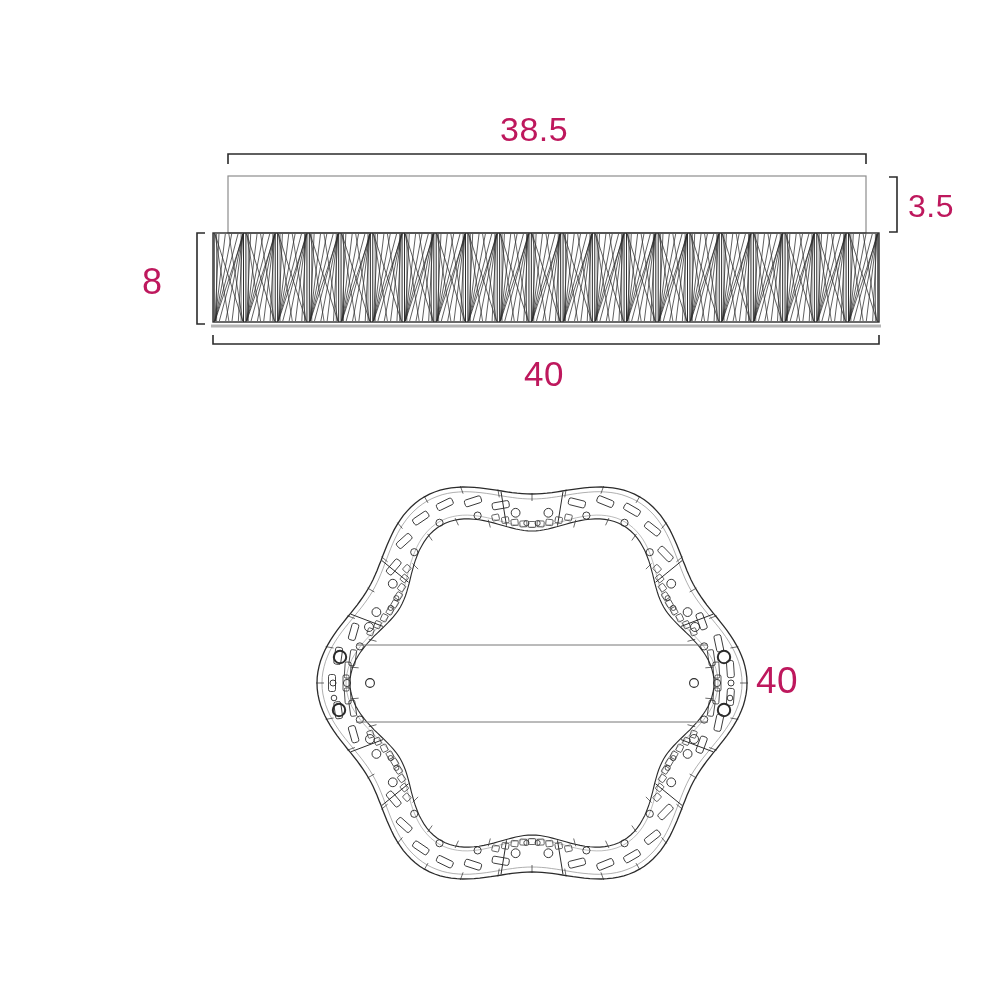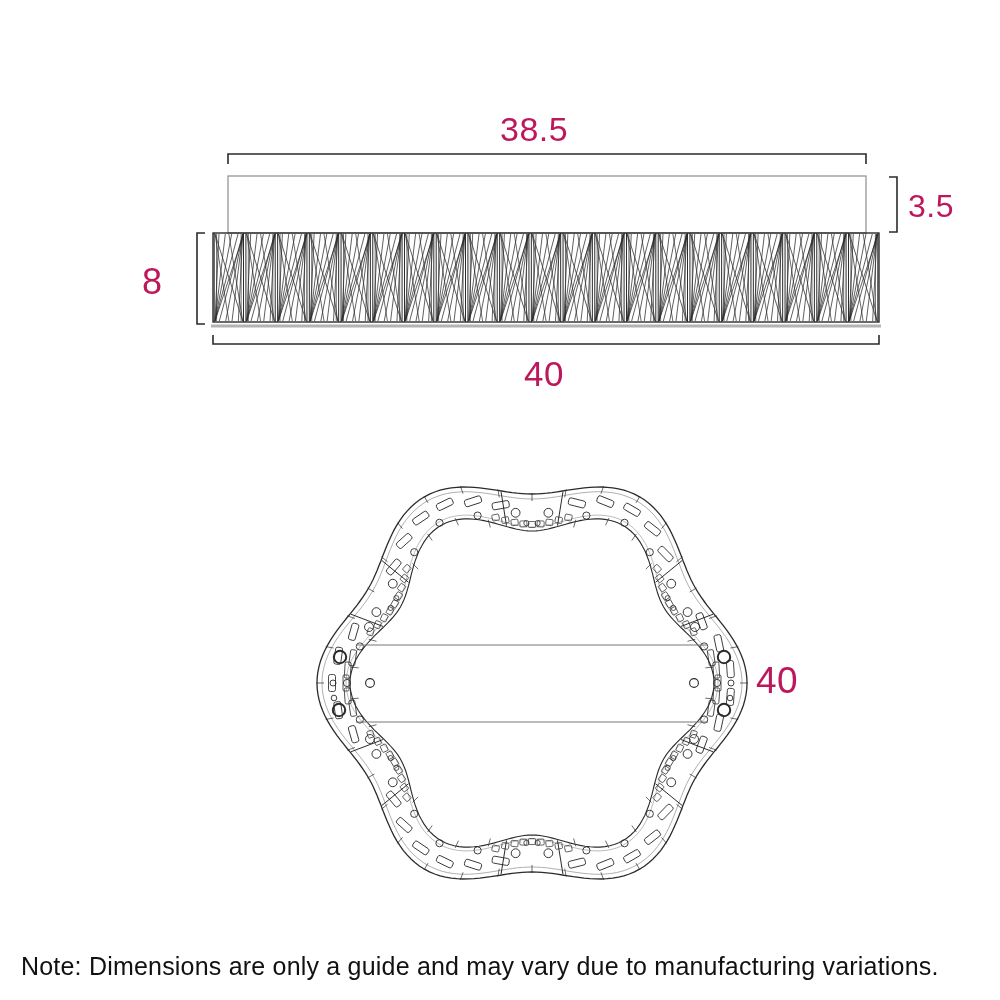--- a/index.html
+++ b/index.html
@@ -617,14 +617,13 @@
         <circle cx="333" cy="683" r="3" fill="none" stroke="#2b2b2b" stroke-width="0.9"></circle>
         <circle cx="731" cy="683" r="3" fill="none" stroke="#2b2b2b" stroke-width="0.9"></circle>
       </g>
   </svg>
 
   <div class="dim-label lbl-385">38.5</div>
   <div class="dim-label lbl-35">3.5</div>
   <div class="dim-label lbl-8">8</div>
   <div class="dim-label lbl-40side">40</div>
   <div class="dim-label lbl-40flower">40</div>
-  <div class="note">Note: Dimensions are only a guide and may vary due to manufacturing variations.</div>
 </div>
 
 </body></html>

